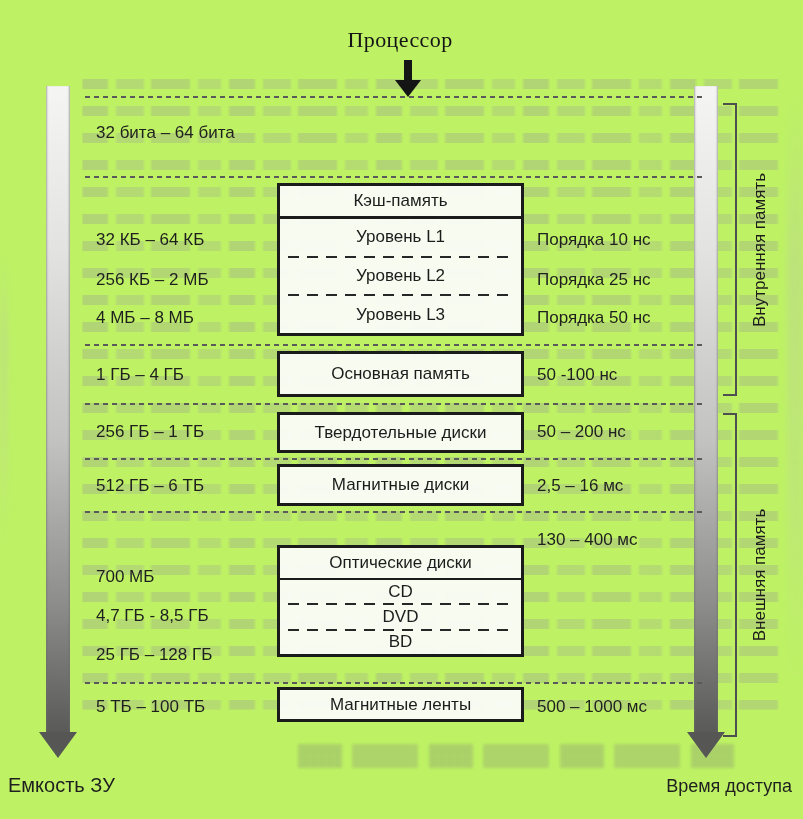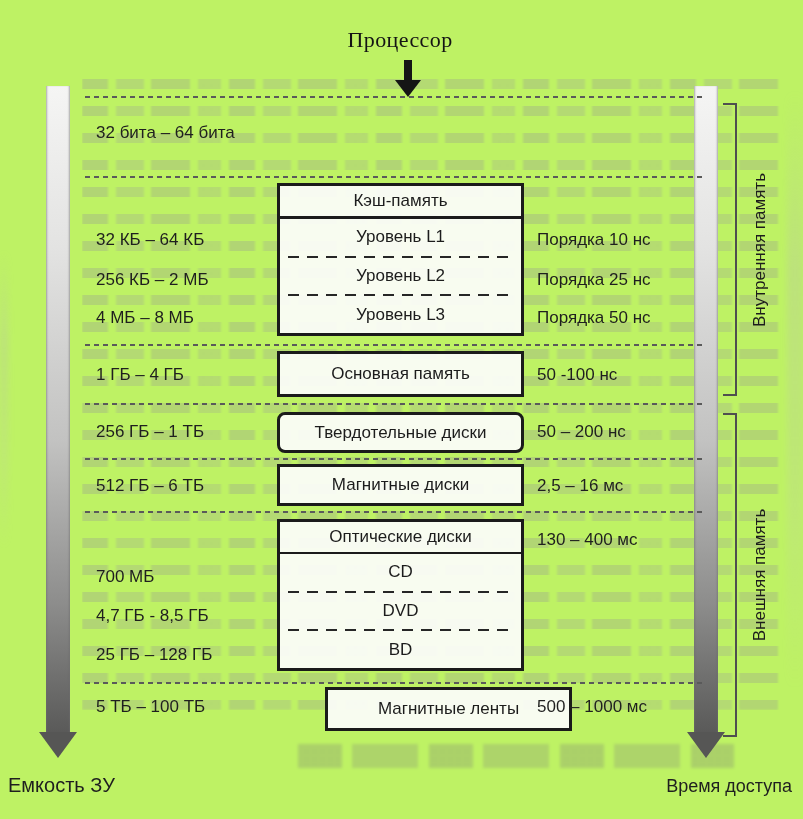--- a/index.html
+++ b/index.html
@@ -67,24 +67,24 @@
   .mbox.stack{flex-direction:column;align-items:stretch;justify-content:flex-start;padding:0;}
   .mbox .hdr{flex:0 0 30px;display:flex;align-items:center;justify-content:center;}
   .mbox .row{flex:1 1 auto;display:flex;align-items:center;justify-content:center;}
   .solid-sep{height:3px;background:#1b1b1b;}
   .solid-sep.thin{height:2px;}
   .dash-sep{height:2px;margin:0 8px;
     background:repeating-linear-gradient(90deg,#262626 0 11px,transparent 11px 19px);}
   #box-registers{top:104px;height:66px;}
   #box-cache{top:183px;height:153px;}
   #box-main{top:351px;height:46px;}
-  #box-ssd{top:412px;height:41px;border-radius:8px;}
+  #box-ssd{top:412px;height:41px;}
   #box-hdd{top:464px;height:42px;}
-  #box-optical{top:519px;height:152px;}
-  #box-tape{top:687px;height:44px;margin-left:48px;}
+  #box-optical{top:545px;height:112px;}
+  #box-tape{top:687px;height:35px;}
 
   
   .cap{position:absolute;left:96px;white-space:nowrap;}
   .time{position:absolute;left:537px;white-space:nowrap;}
   #time-registers{width:122px;white-space:normal;line-height:1.32;}
 
   
   .bracket{position:absolute;left:723px;width:14px;box-sizing:border-box;
     border-top:2px solid #4f4f4f;border-right:2px solid #4f4f4f;border-bottom:2px solid #4f4f4f;}
   #bracket-internal{top:103px;height:293px;}

